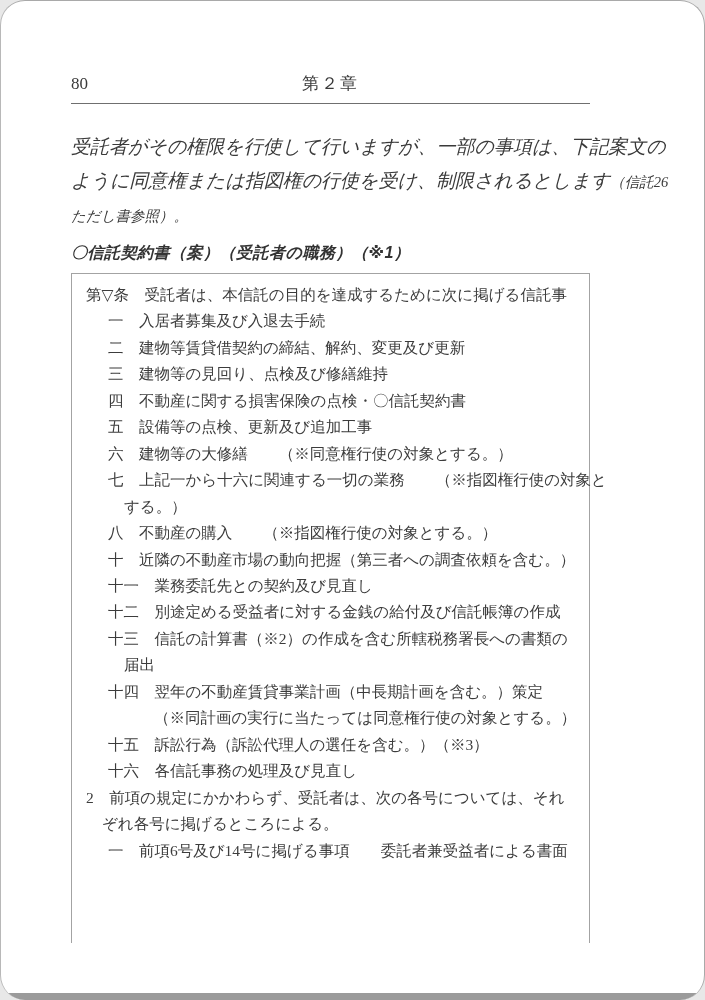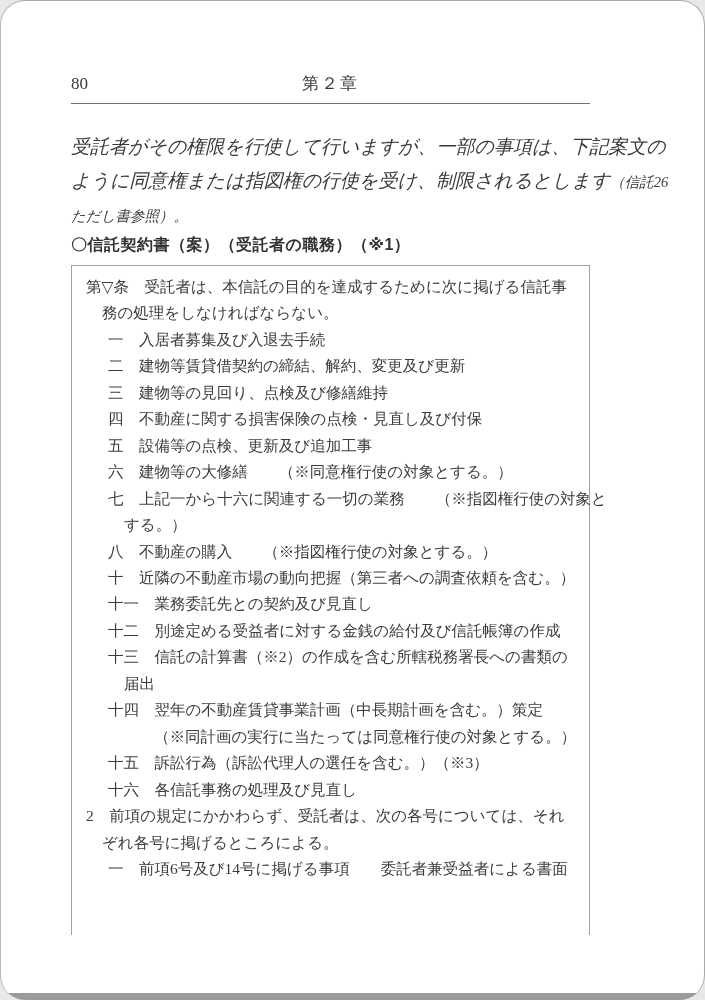--- a/index.html
+++ b/index.html
@@ -26,23 +26,24 @@
     position:relative;margin-top:72px;width:519px;height:22px;
     font-size:17px;line-height:22px;
   }
   .page-number{position:absolute;left:0;top:0;}
   .chapter{display:block;text-align:center;width:100%;letter-spacing:2px;}
   .rule{width:519px;border-top:1px solid #6f6f6f;margin-top:8px;height:0;}
   .intro{margin-top:26px;font-size:19px;line-height:34px;width:572px;font-style:italic;}
   .intro .iline{white-space:nowrap;}
   .small-note{font-size:14.5px;}
   .doc-heading{
-    margin-top:0;font-family:"Liberation Sans","DejaVu Sans",sans-serif;
+    margin-top:8px;font-family:"Liberation Sans","DejaVu Sans",sans-serif;
     font-weight:600;font-size:16px;line-height:24px;letter-spacing:0.5px;
     color:#333333;
+    font-style:italic;
   }
   .draft-box{
     margin-top:8px;width:519px;height:670px;box-sizing:border-box;
     border:1px solid #a3a3a3;border-bottom:none;
     padding:8px 8px 0 14px;
     font-size:15.5px;line-height:26.45px;color:#3c3c3c;
   }
   .bl{white-space:nowrap;}
   .i0{margin-left:0;}
   .i1{margin-left:16px;}
@@ -65,25 +66,24 @@
     <div class="intro">
       <div class="iline">受託者がその権限を行使して行いますが、一部の事項は、下記案文の</div>
       <div class="iline"><span>ように同意権または指図権の行使を受け、制限されるとします</span><span class="small-note">（信託26</span></div>
       <div class="iline small-note">ただし書参照）。</div>
     </div>
 
     <div class="doc-heading">〇信託契約書（案）（受託者の職務）（※1）</div>
 
     <div class="draft-box">
       <div class="bl i0">第▽条　受託者は、本信託の目的を達成するために次に掲げる信託事</div>
-      <div class="bl i1">務の処理をしなければならない。</div>
       <div class="bl i2">一　入居者募集及び入退去手続</div>
       <div class="bl i2">二　建物等賃貸借契約の締結、解約、変更及び更新</div>
       <div class="bl i2">三　建物等の見回り、点検及び修繕維持</div>
-      <div class="bl i2">四　不動産に関する損害保険の点検・見直し及び付保</div>
+      <div class="bl i2">四　不動産に関する損害保険の点検・〇信託契約書</div>
       <div class="bl i2">五　設備等の点検、更新及び追加工事</div>
       <div class="bl i2">六　建物等の大修繕　　（※同意権行使の対象とする。）</div>
       <div class="bl i2">七　上記一から十六に関連する一切の業務　　（※指図権行使の対象と</div>
       <div class="bl i3">する。）</div>
       <div class="bl i2">八　不動産の購入　　（※指図権行使の対象とする。）</div>
       <div class="bl i2">十　近隣の不動産市場の動向把握（第三者への調査依頼を含む。）</div>
       <div class="bl i2">十一　業務委託先との契約及び見直し</div>
       <div class="bl i2">十二　別途定める受益者に対する金銭の給付及び信託帳簿の作成</div>
       <div class="bl i2">十三　信託の計算書（※2）の作成を含む所轄税務署長への書類の</div>
       <div class="bl i3">届出</div>

